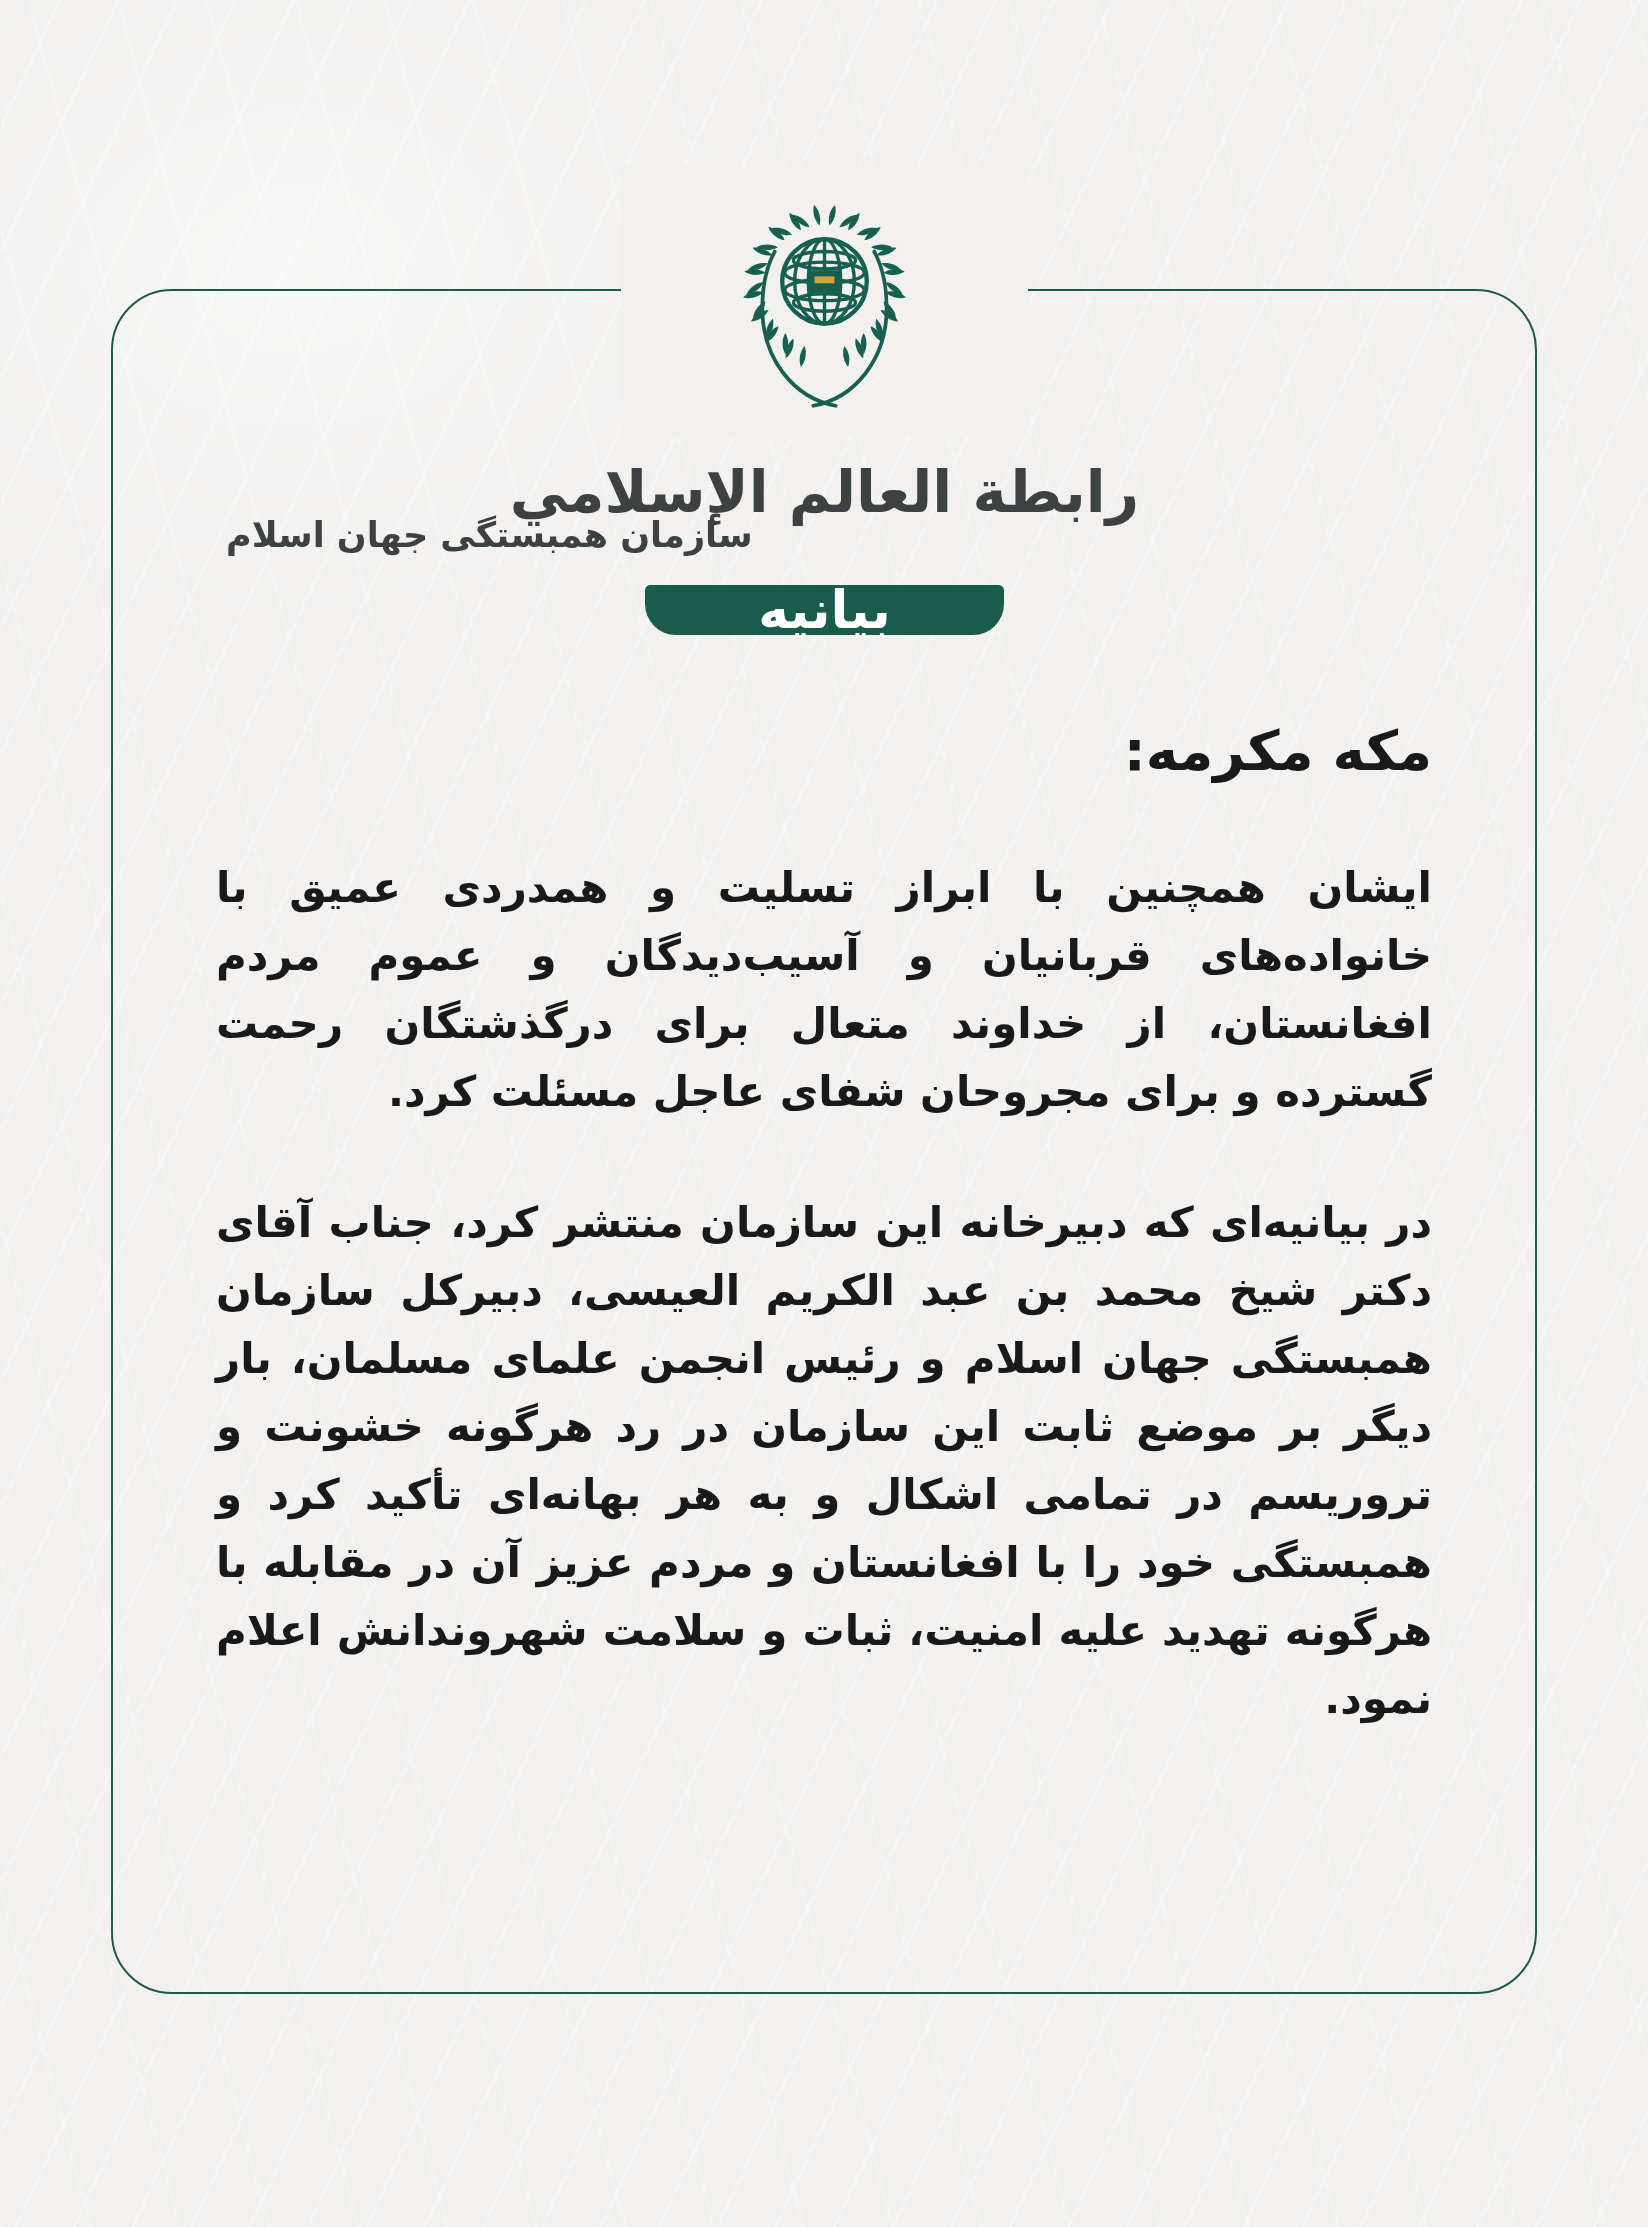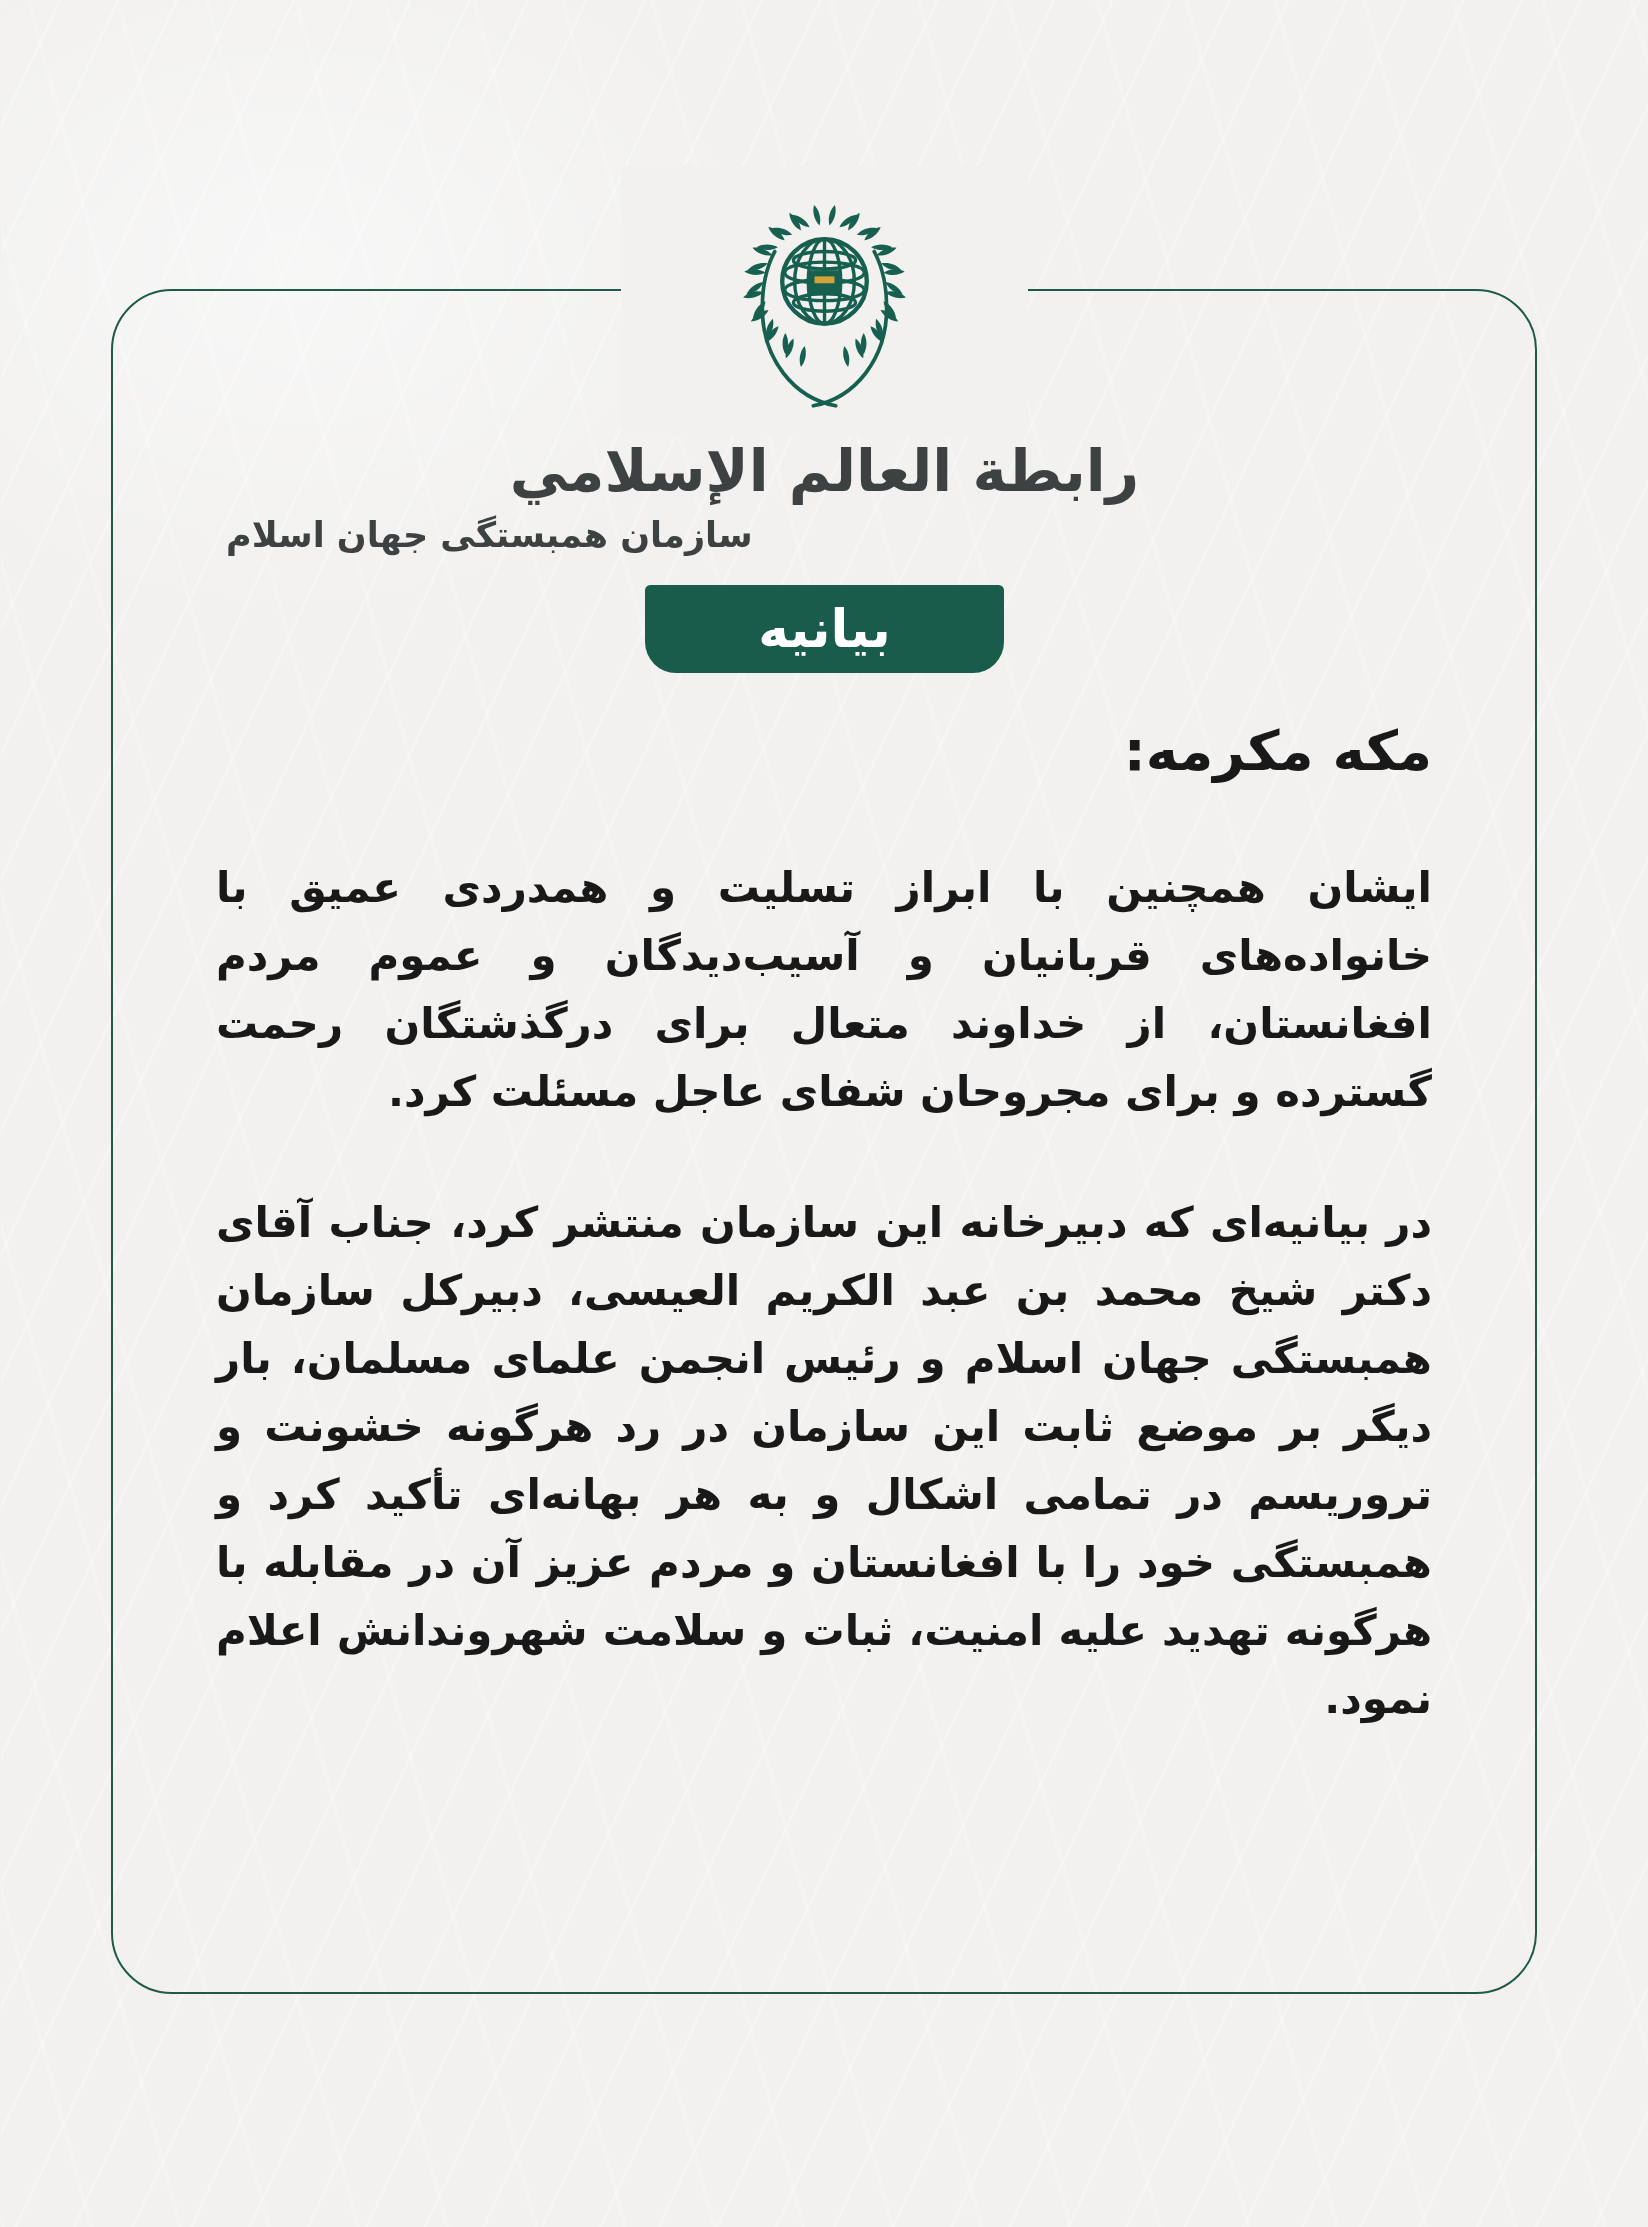--- a/index.html
+++ b/index.html
@@ -41,21 +41,21 @@
     background: var(--page-bg, #f2f1f0);
     display: flex;
     justify-content: center;
     align-items: flex-start;
   }
   .emblem-wrap svg { margin-top: 32px; }
   .arabic-title {
     position: absolute;
     left: 226px;
     right: 226px;
-    top: 431px;
+    top: 452px;
     text-align: center;
     font-size: 58px;
     font-weight: bold;
     color: var(--header-fg, #3e4142);
     line-height: 80px;
   }
   .org-name {
     position: absolute;
     left: 226px;
     right: 226px;
@@ -64,21 +64,21 @@
     font-size: 35px;
     font-weight: bold;
     color: var(--header-fg, #3e4142);
     line-height: 44px;
   }
   .banner {
     position: absolute;
     left: 645px;
     top: 585px;
     width: 359px;
-    height: 88px;
+    height: 50px;
     background: var(--banner-bg, #1a5c4b);
     border-radius: 5.3px 5.3px 31px 31px;
     display: flex;
     align-items: center;
     justify-content: center;
   }
   .banner .label {
     color: var(--banner-fg, #ffffff);
     font-size: 52px;
     font-weight: bold;

